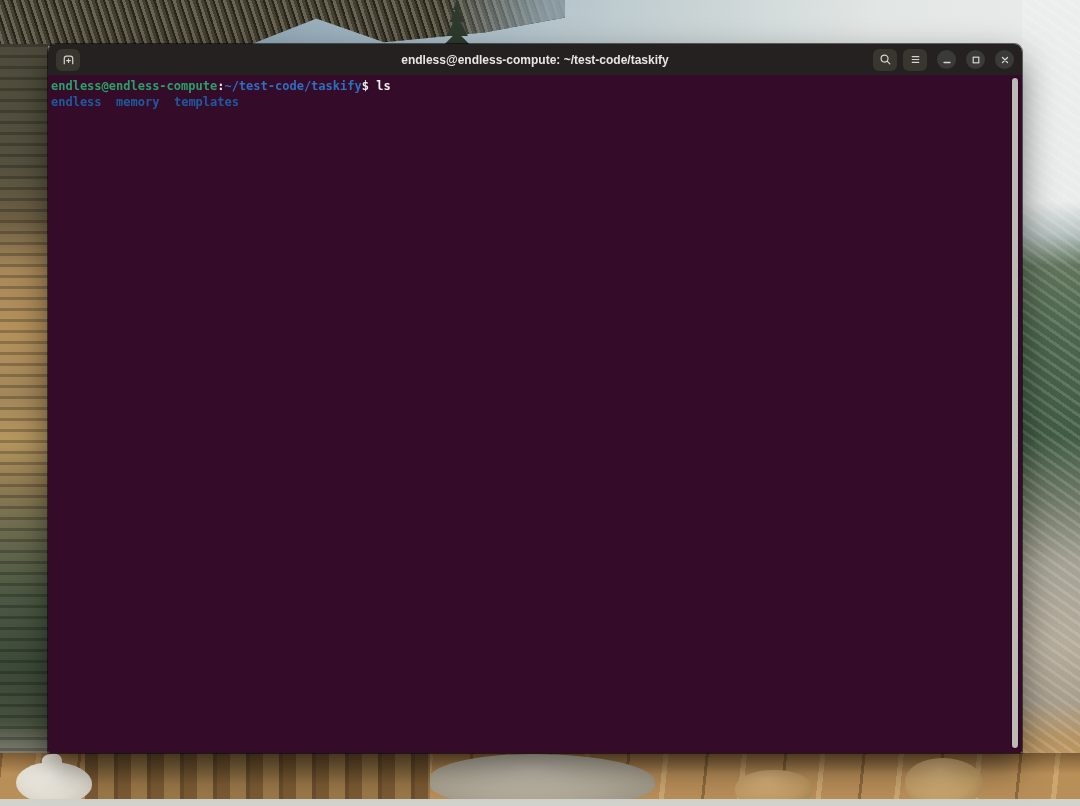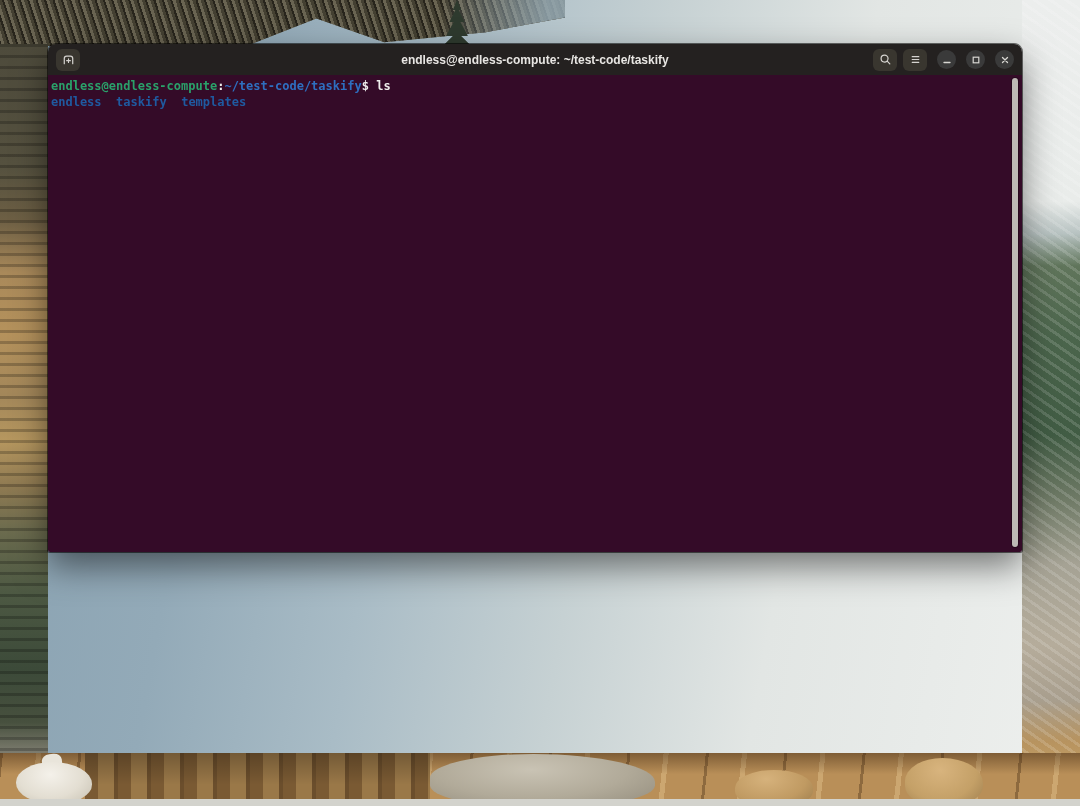--- a/index.html
+++ b/index.html
@@ -43,21 +43,21 @@
     background:radial-gradient(ellipse at 40% 25%,#d6b27c 0%,#c09a62 60%,#9c7c4c 100%); }
   .bg-stone-b { position:absolute; left:905px; top:758px; width:78px; height:48px; border-radius:48% 52% 42% 42%;
     background:radial-gradient(ellipse at 45% 25%,#d8b47e 0%,#c4a067 60%,#9e7e4e 100%); }
   .bg-bag { position:absolute; left:16px; top:762px; width:76px; height:42px; border-radius:48% 52% 46% 50%;
     background:radial-gradient(ellipse at 45% 30%,#f4f1ea 0%,#e3ded2 55%,#c6c0b1 100%); }
   .bg-bag-neck { position:absolute; left:42px; top:754px; width:20px; height:16px; border-radius:40% 40% 20% 20%;
     background:#e9e5db; transform:rotate(-6deg); }
   .bg-bottom-light { position:absolute; left:0; top:799px; right:0; height:7px; background:#d3d3cd; }
 
   
-  .window { position:absolute; left:48px; top:44px; width:974px; height:508px;
+  .window { position:absolute; left:48px; top:44px; width:974px; height:709px;
     border-radius:8px 8px 2px 2px; box-shadow:0 14px 34px rgba(0,0,0,.5), 0 0 0 1px rgba(0,0,0,.55);
     display:flex; flex-direction:column; overflow:hidden; }
   .headerbar { height:31px; flex:0 0 31px; background:var(--headerbar,#242120);
     display:flex; align-items:center; padding:0 8px; position:relative; }
   .sq-btn { width:24px; height:22px; border-radius:6px; background:var(--square-button,#39362f);
     border:none; display:flex; align-items:center; justify-content:center; cursor:pointer; }
   .title { position:absolute; left:50%; transform:translateX(-50%); white-space:nowrap;
     color:var(--title-text,#e8e6e3); font-size:12px; font-weight:700; }
   .hdr-right { margin-left:auto; display:flex; align-items:center; }
   .hdr-right .sq-btn + .sq-btn { margin-left:6px; }
@@ -146,17 +146,17 @@
             <svg class="icon-svg" width="12" height="12" viewBox="0 0 12 12">
               <path d="M3.5 3.5 L8.5 8.5 M8.5 3.5 L3.5 8.5" stroke="#d8d6d2" stroke-width="1.3" stroke-linecap="round"></path>
             </svg>
           </span>
         </button>
       </div>
     </div>
 
     <div class="term">
       <div><span class="t-user">endless@endless-compute</span><span>:</span><span class="t-path">~/test-code/taskify</span><span>$</span>&nbsp;<span>ls</span></div>
-      <div><span class="t-dir">endless</span><span class="t-dir">taskify</span><span class="t-dir">templates</span></div>
+      <div><span class="t-dir">endless</span><span class="t-dir">memory</span><span class="t-dir">templates</span></div>
       <div class="scrollbar"></div>
     </div>
   </div>
 </div>
 
 </body></html>

